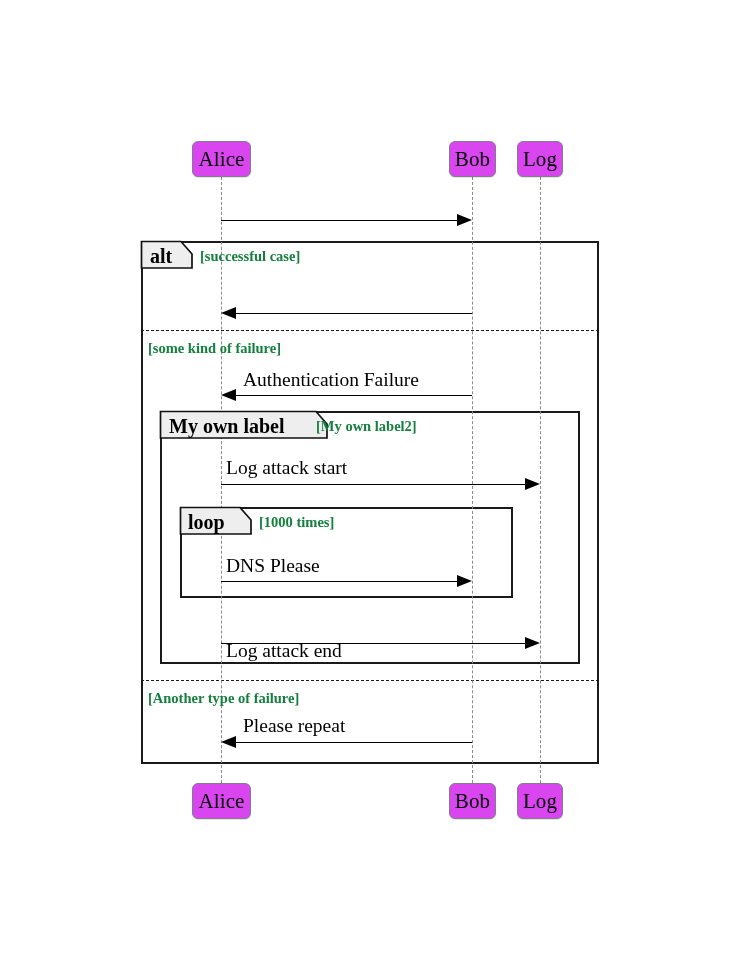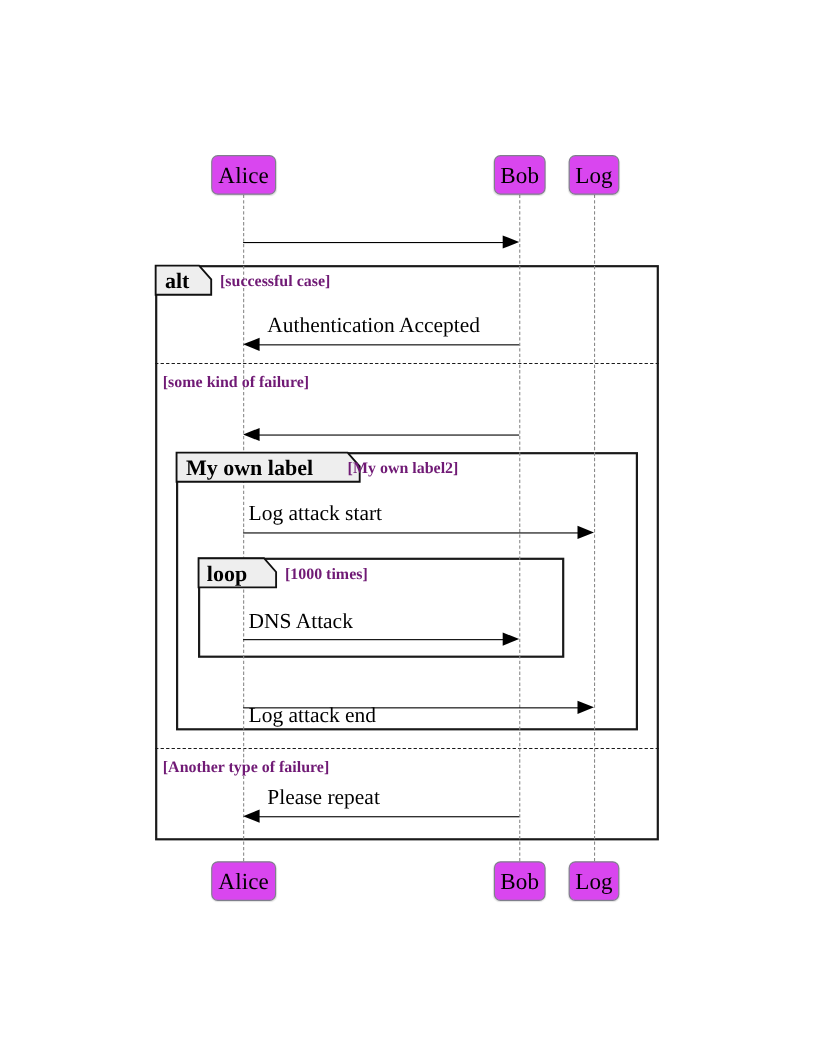--- a/index.html
+++ b/index.html
@@ -68,21 +68,21 @@
     color: #000;
     white-space: nowrap;
   }
 
   
   .guard {
     position: absolute;
     font-family: "Liberation Serif", serif;
     font-weight: bold;
     font-size: 14.5px;
-    color: #701a75;
+    color: #15803d;
     white-space: nowrap;
   }
 
   
   .divider {
     position: absolute;
     height: 0;
     border-top: 1.7px dashed #1a1a1a;
   }
 
@@ -155,28 +155,28 @@
 
   <div class="msg-line" style="left:221px; top:220px; width:237px;"></div>
   <div class="arrowhead arrow-right" style="left:457px; top:213.5px;"></div>
 
   <svg class="tab-shape" style="left:141px; top:241px;" width="52" height="28" viewBox="0 0 52 28">
     <path d="M0.5,0.5 H40 L51,13 V27 H0.5 Z" fill="#eeeeee" stroke="#111111" stroke-width="1.7"></path>
   </svg>
   <div class="tab-text" style="left:150px; top:245px; font-size:20px;">alt</div>
   <div class="guard" style="left:200px; top:248px;">[successful case]</div>
 
-  <div class="msg-label" style="left:243px; top:286px;">
-    <span>Authentication Accepted</span>
-  </div>
   <div class="msg-line" style="left:235px; top:313px; width:237px;"></div>
   <div class="arrowhead arrow-left" style="left:221px; top:306.5px;"></div>
 
   <div class="guard" style="left:148px; top:340px;">[some kind of failure]</div>
 
+  <div class="msg-label" style="left:243px; top:369px;">
+    <span>Authentication Failure</span>
+  </div>
   <div class="msg-line" style="left:235px; top:395px; width:237px;"></div>
   <div class="arrowhead arrow-left" style="left:221px; top:388.5px;"></div>
 
   <svg class="tab-shape" style="left:160px; top:411px;" width="168" height="28" viewBox="0 0 168 28">
     <path d="M0.5,0.5 H156 L167,13 V27 H0.5 Z" fill="#eeeeee" stroke="#111111" stroke-width="1.7"></path>
   </svg>
   <div class="tab-text" style="left:169px; top:415px; font-size:20px;">My own label</div>
   <div class="guard" style="left:316px; top:418px;text-align:right;">[My own label2]</div>
 
   <div class="msg-label" style="left:226px; top:457px;">
@@ -185,21 +185,21 @@
   <div class="msg-line" style="left:221px; top:484px; width:305px;"></div>
   <div class="arrowhead arrow-right" style="left:525px; top:477.5px;"></div>
 
   <svg class="tab-shape" style="left:180px; top:507px;" width="72" height="28" viewBox="0 0 72 28">
     <path d="M0.5,0.5 H60 L71,13 V27 H0.5 Z" fill="#eeeeee" stroke="#111111" stroke-width="1.7"></path>
   </svg>
   <div class="tab-text" style="left:188px; top:511px; font-size:20px;">loop</div>
   <div class="guard" style="left:259px; top:514px;">[1000 times]</div>
 
   <div class="msg-label" style="left:226px; top:555px;">
-    <span>DNS Attack</span>
+    <span>DNS Please</span>
   </div>
   <div class="msg-line" style="left:221px; top:581px; width:237px;"></div>
   <div class="arrowhead arrow-right" style="left:457px; top:574.5px;"></div>
 
   <div class="msg-label" style="left:226px; top:640px;">
     <span>Log attack end</span>
   </div>
   <div class="msg-line" style="left:221px; top:643px; width:305px;"></div>
   <div class="arrowhead arrow-right" style="left:525px; top:636.5px;"></div>
 

